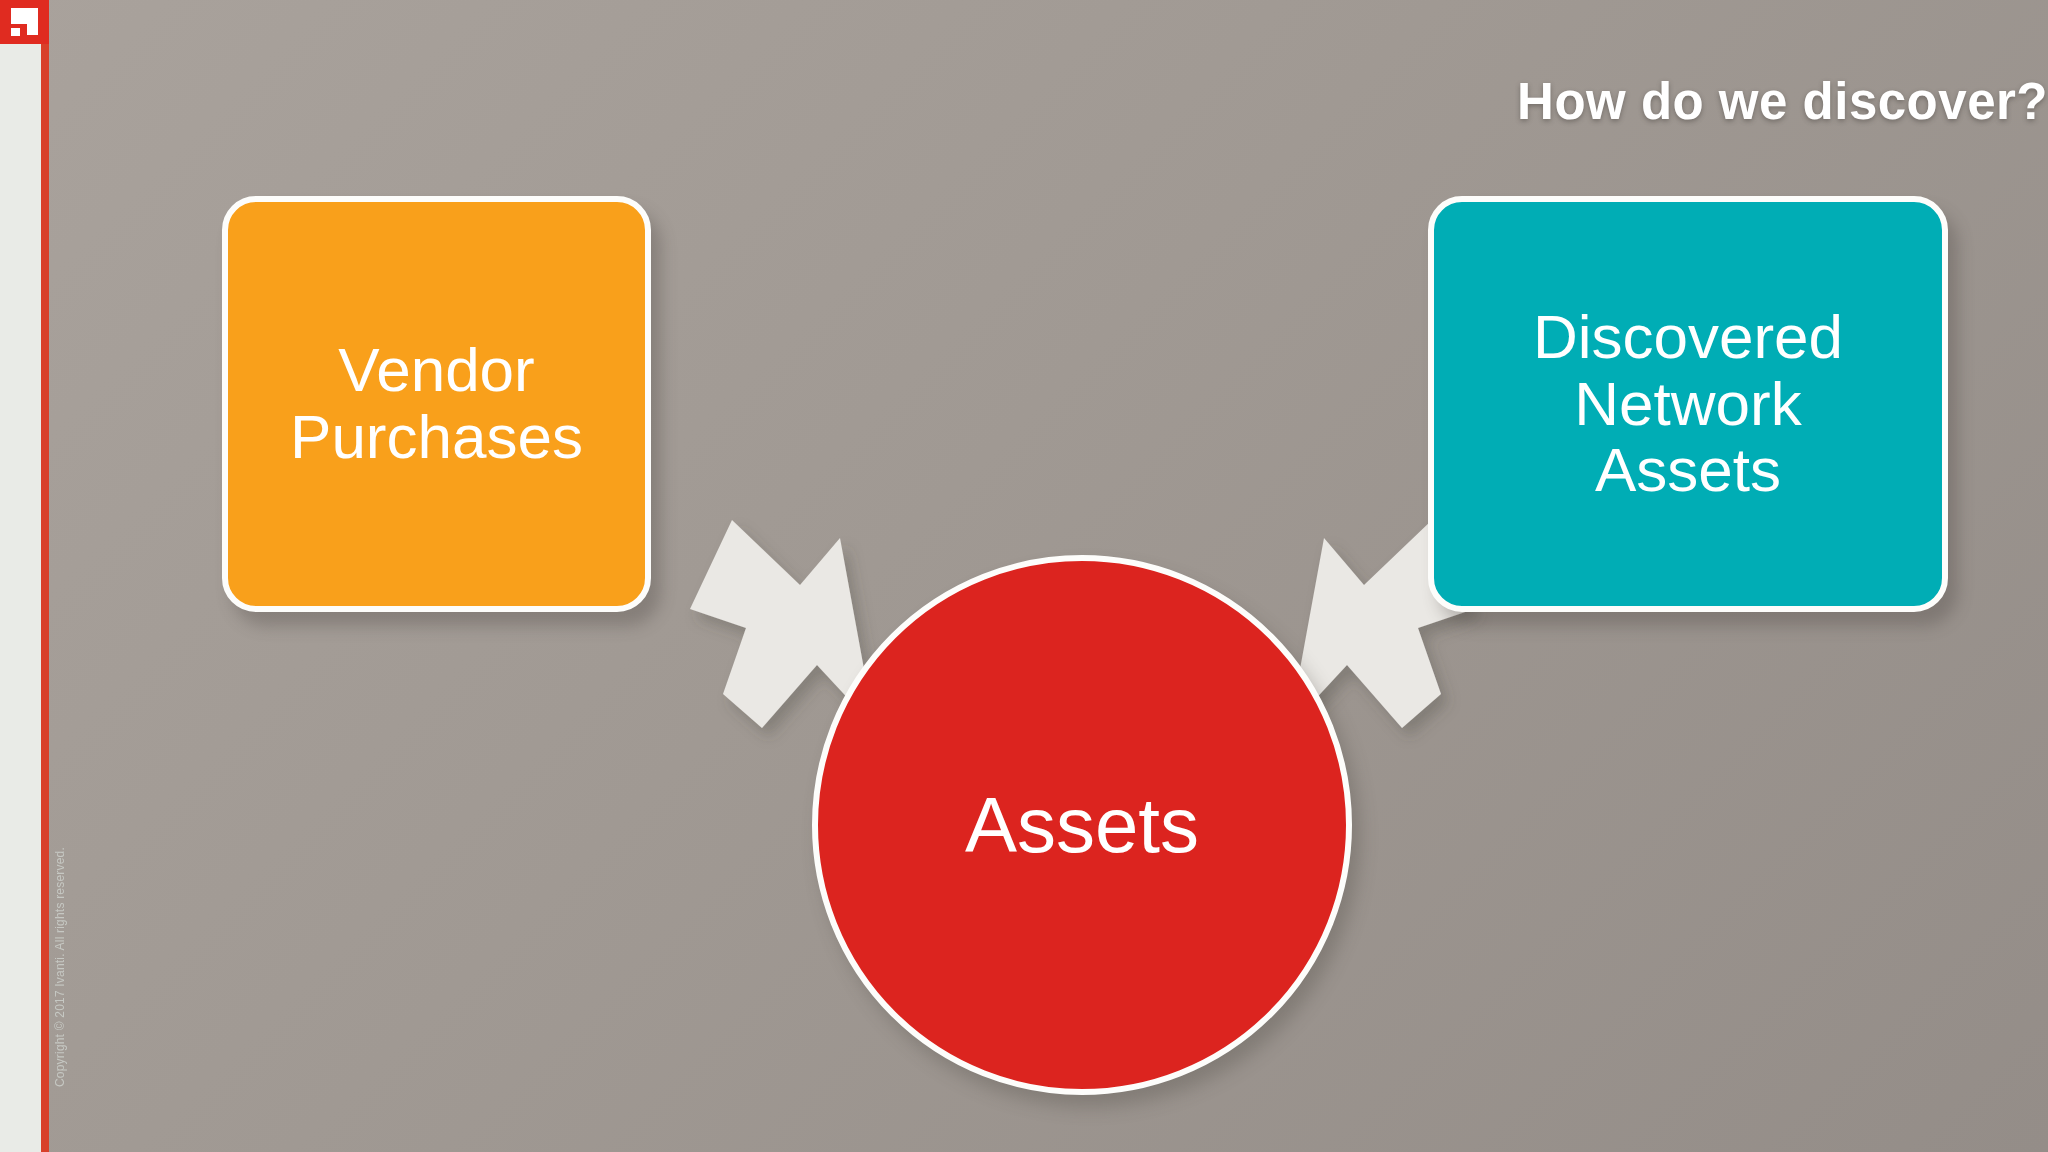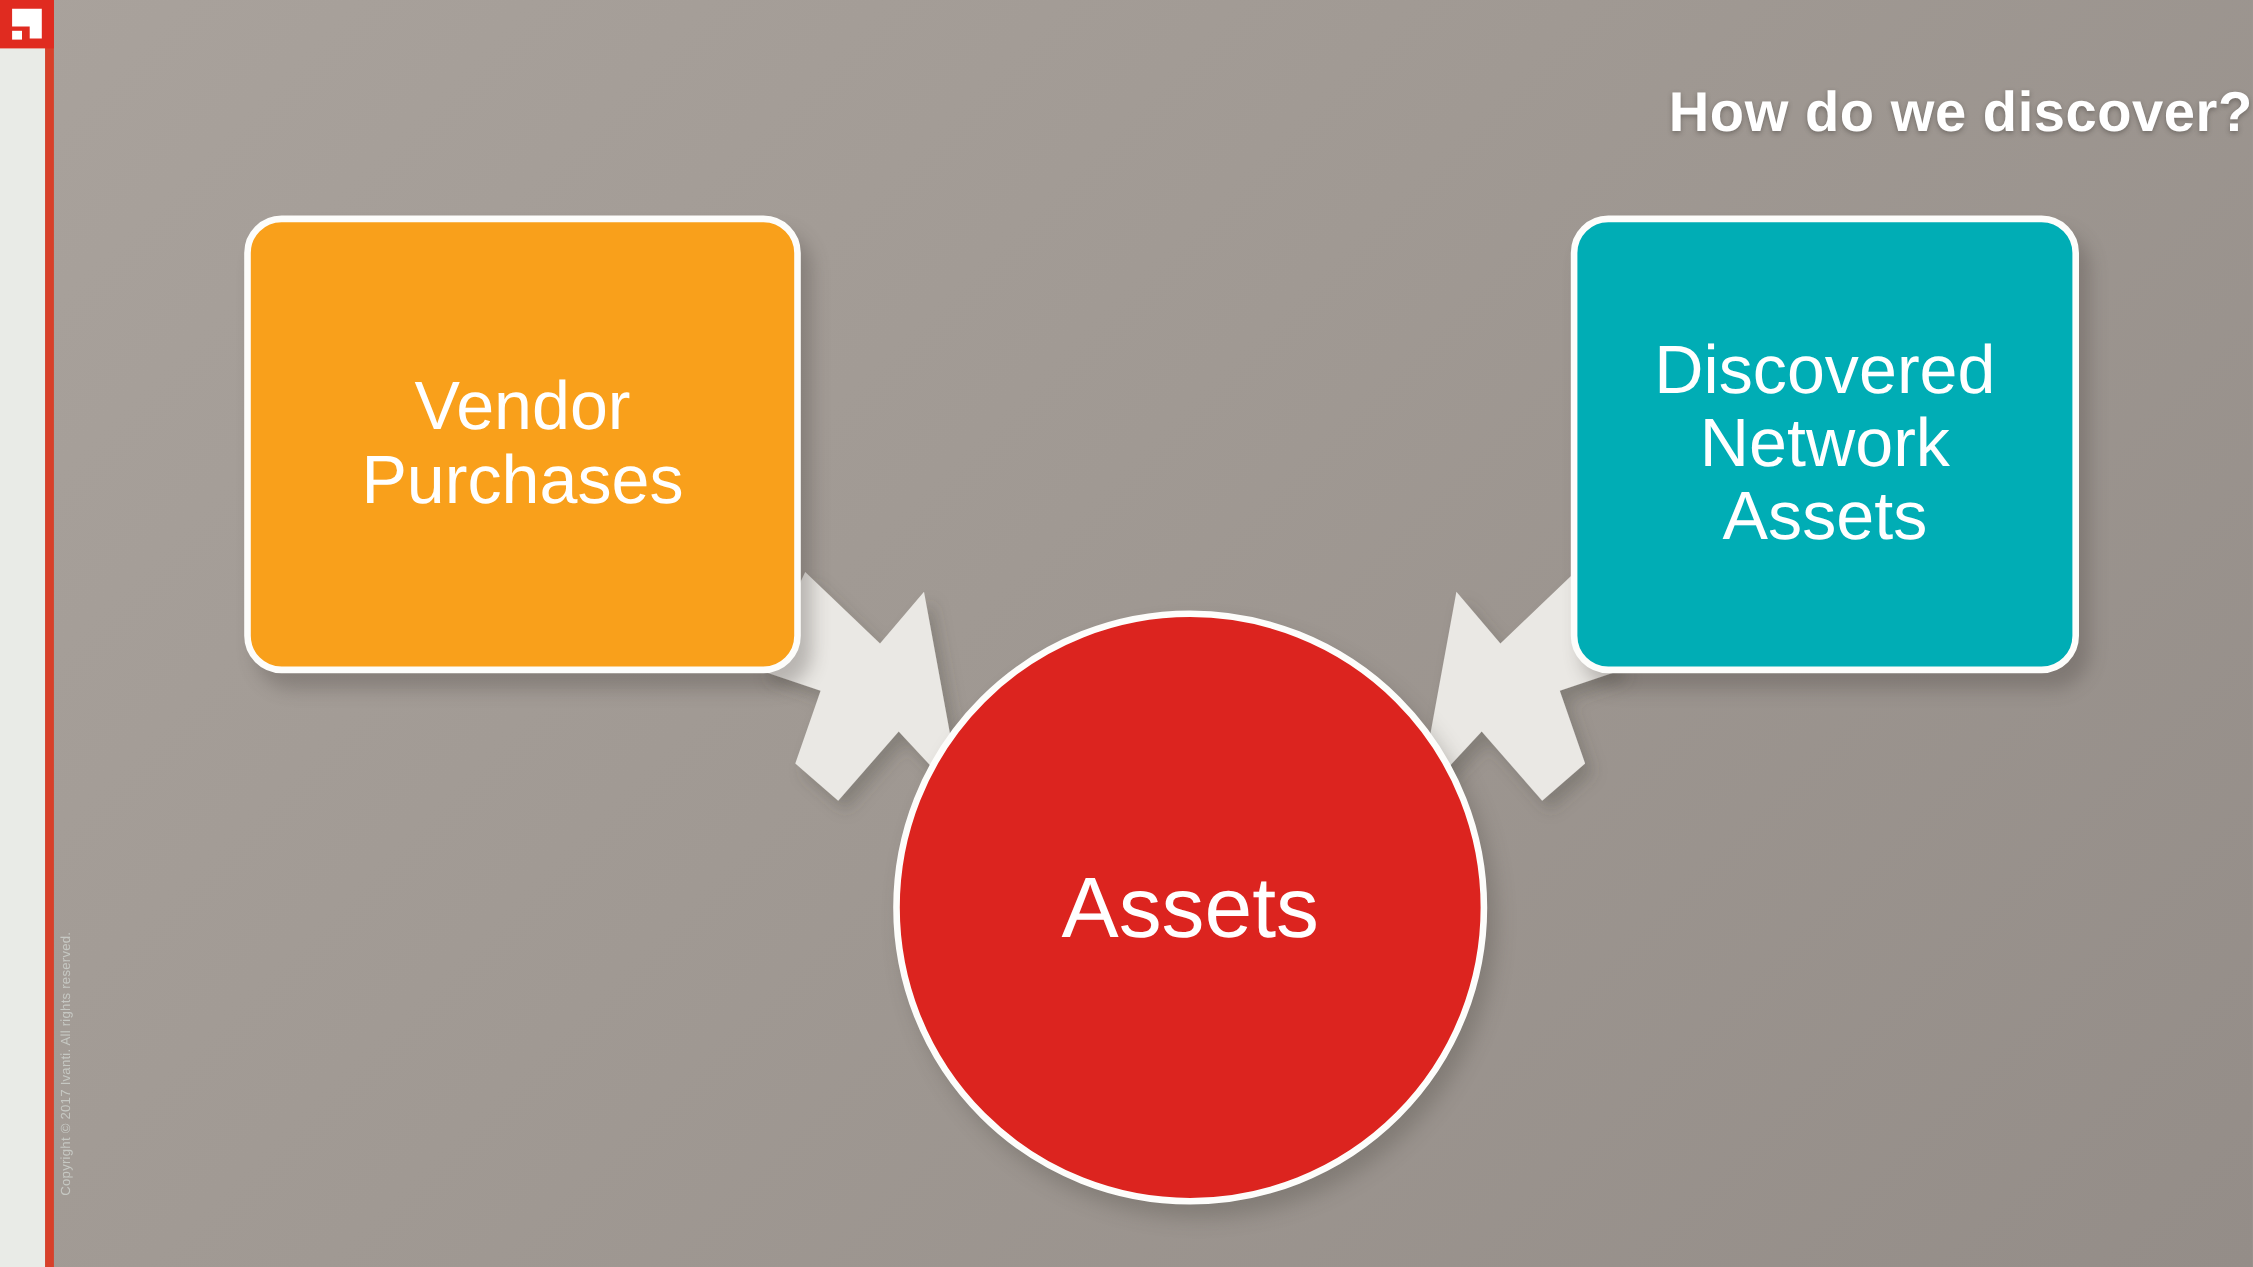--- a/index.html
+++ b/index.html
@@ -88,26 +88,26 @@
     color:#ffffff;
     font-size:62px;
     line-height:1.08;
     text-align:center;
     white-space:pre-line;
     padding:0 12px;
   }
 
   #box-vendor {
     left:222px; top:196px;
-    width:506px; height:416px;
+    width:429px; height:416px;
     background:#f9a01b;
   }
   #box-network {
     left:1428px; top:196px;
-    width:462px; height:416px;
+    width:520px; height:416px;
     background:#00adb5;
   }
 
   
   .circle {
     position:absolute;
     left:812px; top:555px;
     width:540px; height:540px;
     border-radius:50%;
     background:#dc241f;

